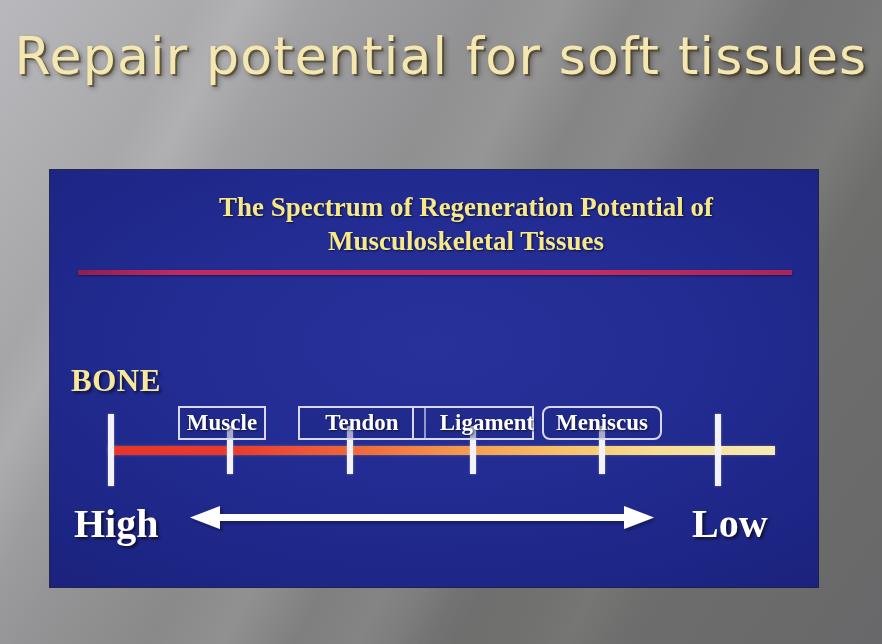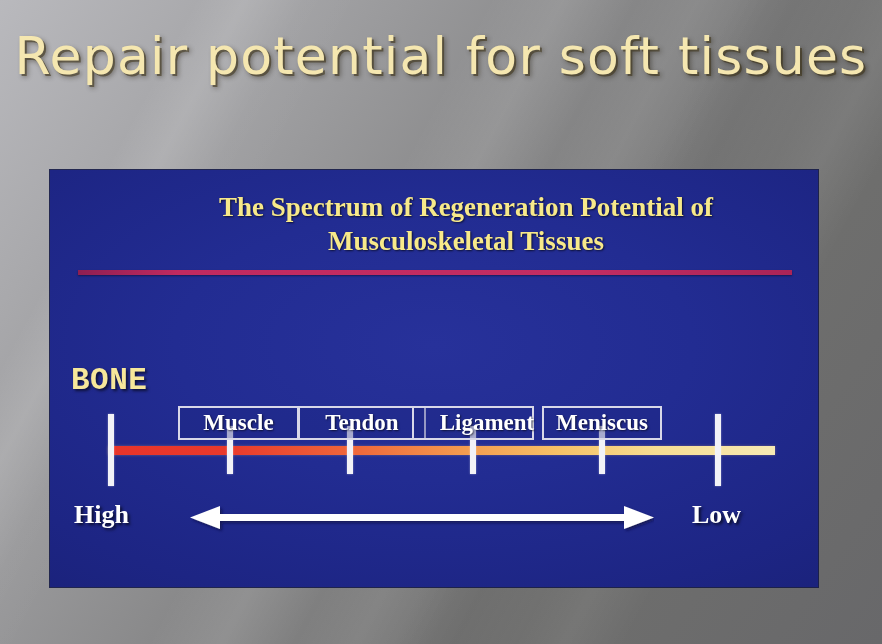--- a/index.html
+++ b/index.html
@@ -109,21 +109,21 @@
     top: 100px;
     width: 714px;
     height: 5px;
     background: linear-gradient(90deg, #8e1f52 0%, #c12a60 14%, #c42d63 70%, #aa2457 100%);
     box-shadow: 0 1px 2px rgba(0,0,0,0.4);
   }
 
   
   .end-label {
     position: absolute;
-    font-family: Liberation Mono, monospace;
+    font-family: Liberation Serif, serif;
     font-weight: bold;
     font-size: 31px;
     color: #f6e79a;
     text-shadow: 2px 2px 3px rgba(0,0,0,0.6);
     white-space: nowrap;
     letter-spacing: 0.5px;
   }
   #label-bone      { left: 21px;  top: 193px; }
   #label-cartilage { left: 519px; top: 193px; }
 
@@ -170,21 +170,21 @@
     white-space: nowrap;
     box-sizing: border-box;
   }
 
   
   .scale-label {
     position: absolute;
     top: 330px;
     font-family: "Liberation Serif", "DejaVu Serif", serif;
     font-weight: bold;
-    font-size: 26px;
+    font-size: 40px;
     color: #ffffff;
     text-shadow: 2px 2px 3px rgba(0,0,0,0.65);
     white-space: nowrap;
   }
   #scale-high { left: 24px; }
   #scale-low  { left: 642px; }
 
   #direction-arrow {
     position: absolute;
     left: 140px;
@@ -209,27 +209,27 @@
     <div id="fig-rule"></div>
 
     <div class="end-label" id="label-bone">BONE</div>
 
     <div id="spectrum-bar"></div>
 
     <div id="ticks-and-boxes">
         <div class="tick tick-end" style="left: 58px;"></div>
         <div class="tick tick-end" style="left: 665px;"></div>
         <div class="tick tick-inner" style="left: 177px;"></div>
-        <div class="tissue-box" style="left: 128px; width: 121px;">Muscle</div>
+        <div class="tissue-box" style="left: 128px; width: 88px;">Muscle</div>
         <div class="tick tick-inner" style="left: 297px;"></div>
         <div class="tissue-box" style="left: 248px; width: 128px;">Tendon</div>
         <div class="tick tick-inner" style="left: 420px;"></div>
         <div class="tissue-box" style="left: 362px; width: 122px; padding-left: 28px;">Ligament</div>
         <div class="tick tick-inner" style="left: 549px;"></div>
-        <div class="tissue-box" style="left: 492px; width: 120px;">Meniscus</div>
+        <div class="tissue-box" style="left: 492px; width: 120px; border-radius: 8px;">Meniscus</div>
       </div>
 
     <div class="scale-label" id="scale-high">High</div>
     <div class="scale-label" id="scale-low">Low</div>
 
     <svg id="direction-arrow" viewBox="0 0 464 36" preserveAspectRatio="none">
       <defs>
         <filter id="arrowshadow" x="-20%" y="-60%" width="140%" height="260%">
           <feDropShadow dx="2" dy="2" stdDeviation="1.4" flood-color="#0a1040" flood-opacity="0.7"></feDropShadow>
         </filter>

